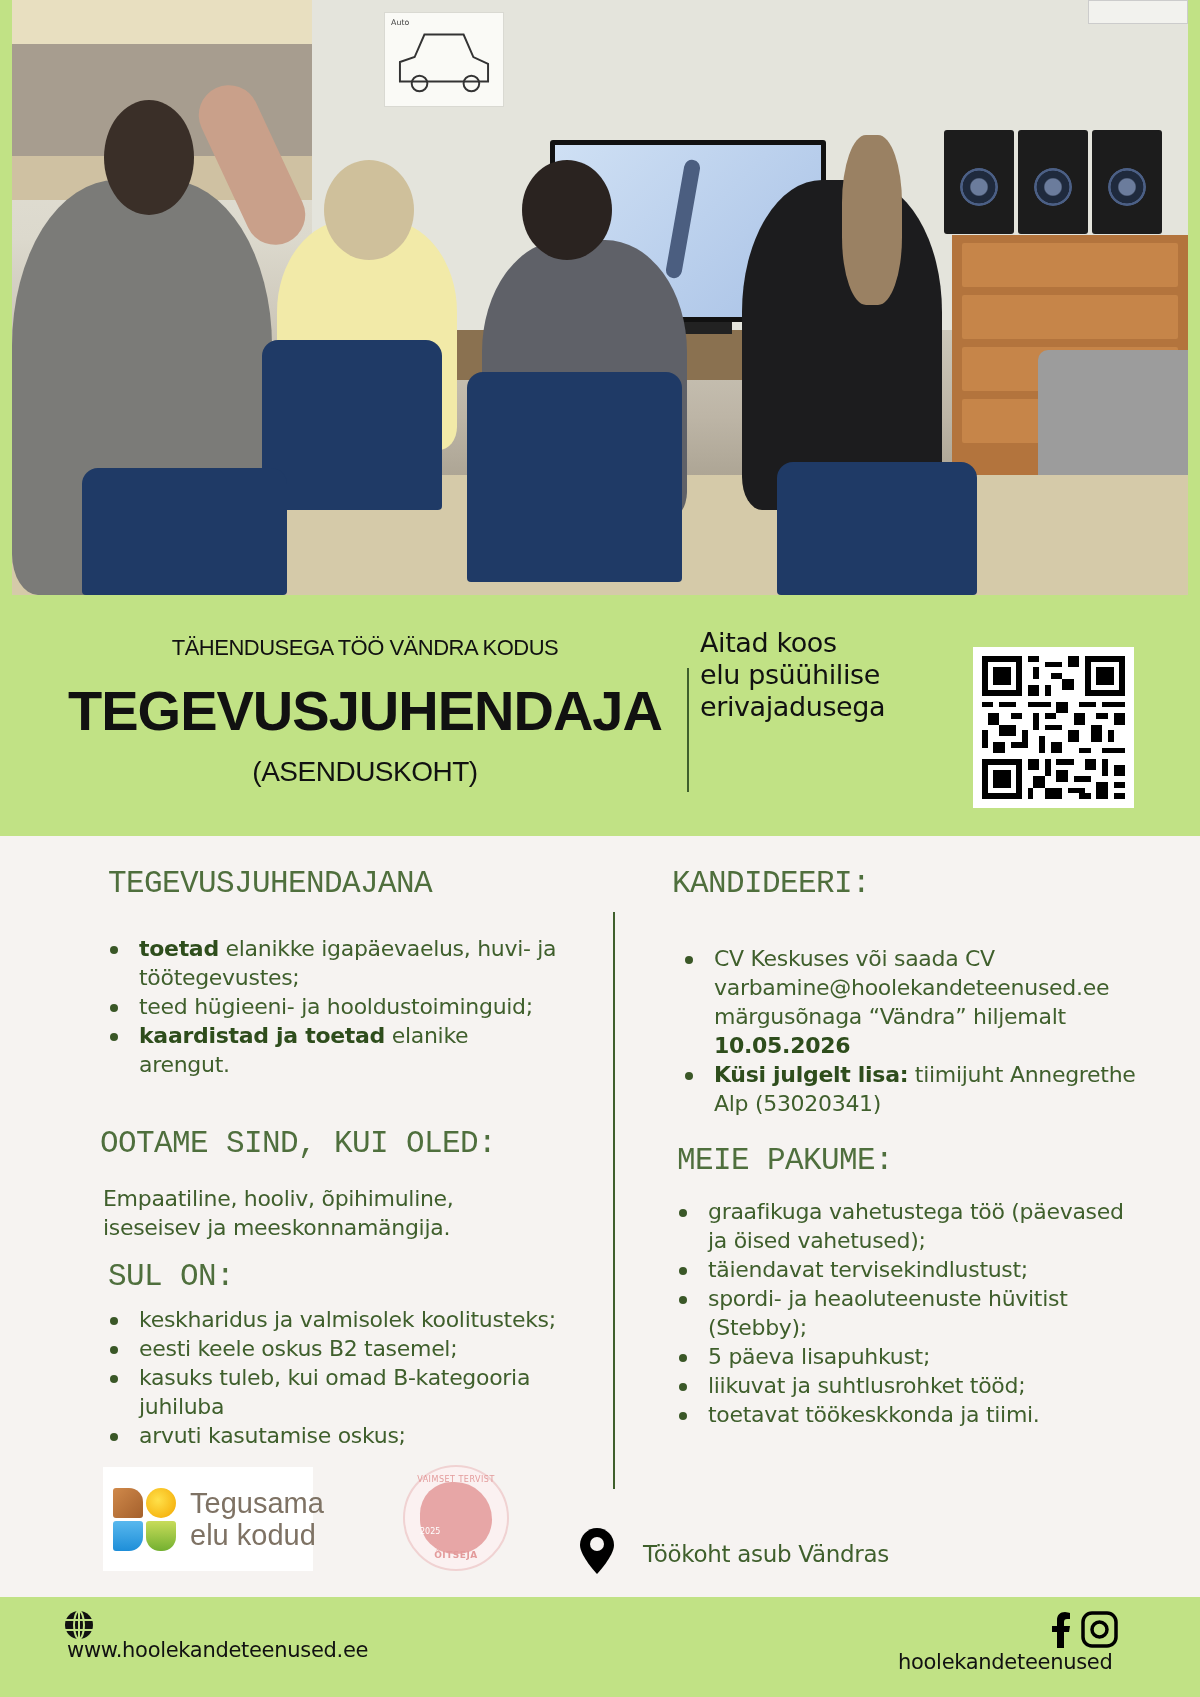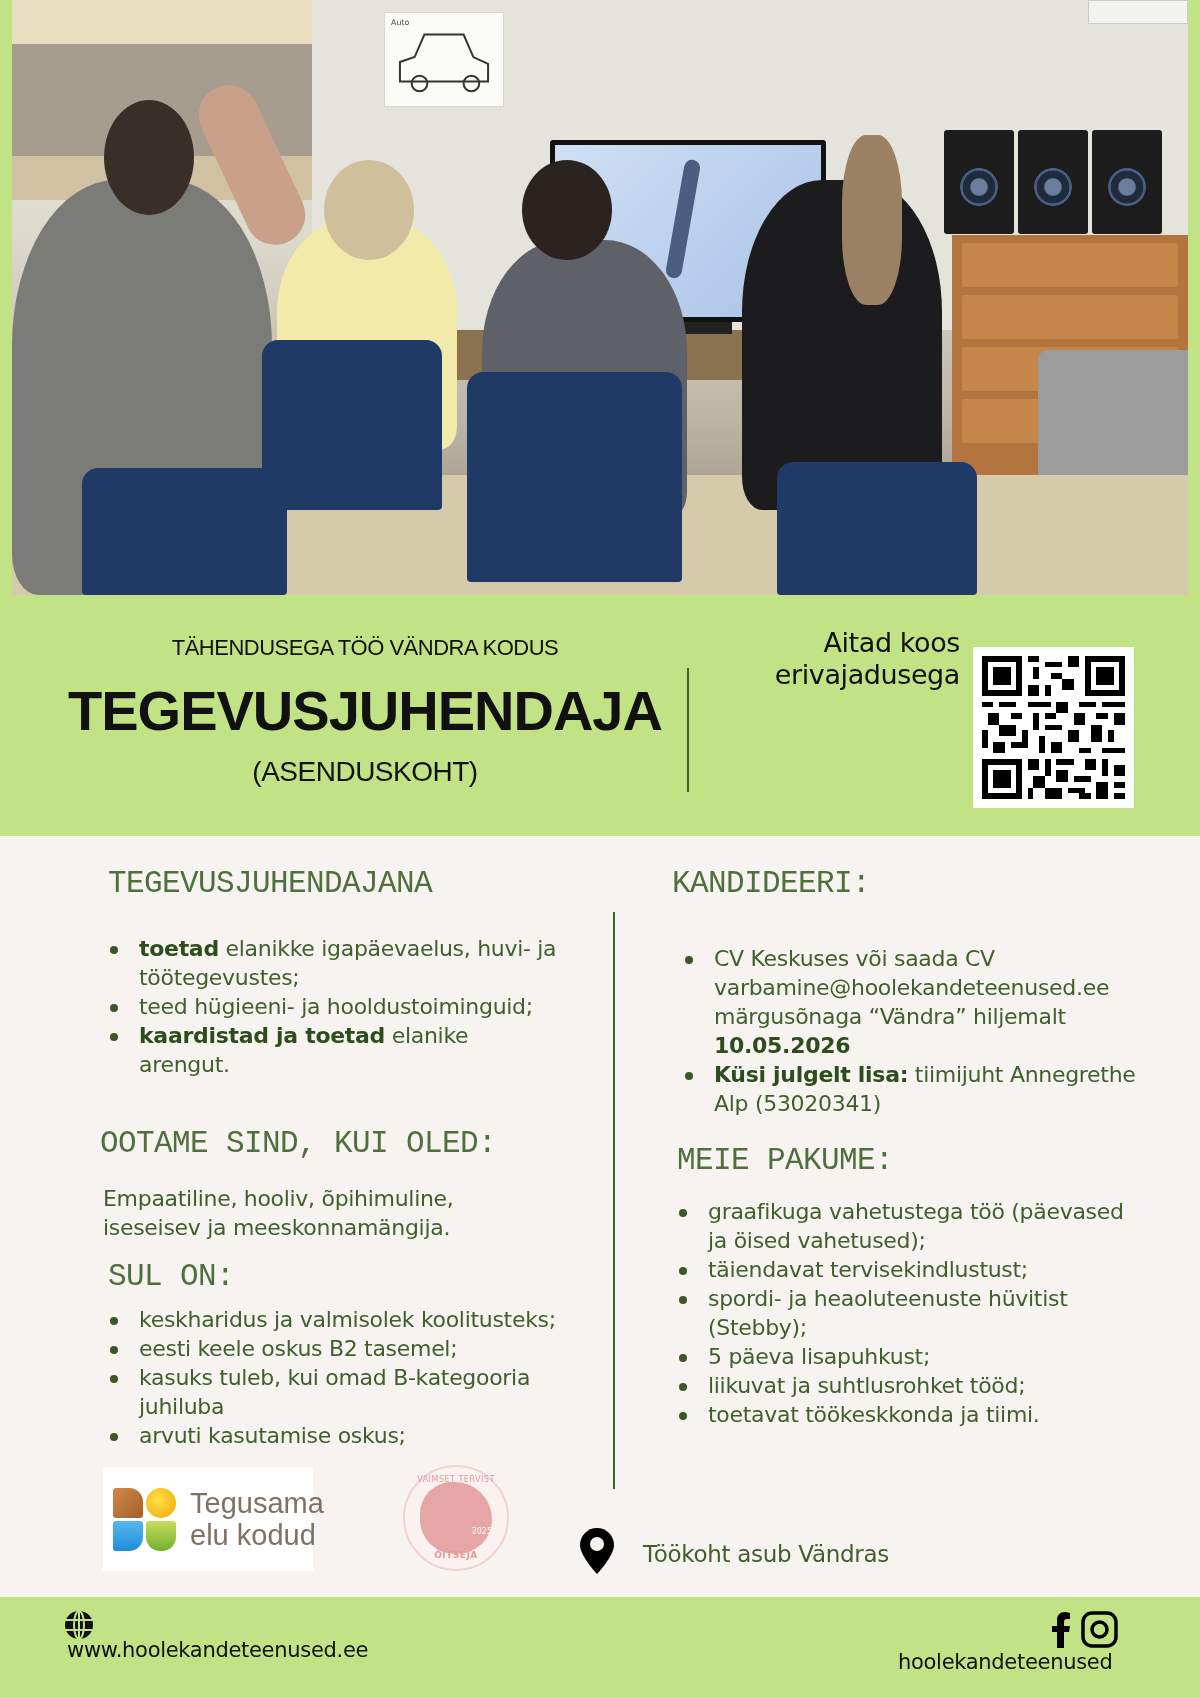--- a/index.html
+++ b/index.html
@@ -59,21 +59,21 @@
 
   
   .band { position: absolute; left: 0; top: 595px; width: 1200px; height: 241px; }
   .kicker { position: absolute; left: 60px; top: 635px; width: 610px; text-align: center;
     font-family: "Liberation Sans", sans-serif; font-size: 22px; color: #111; letter-spacing: -0.5px; }
   .job-title { position: absolute; left: 40px; top: 678px; width: 650px; text-align: center;
     font-family: "Liberation Sans", sans-serif; font-weight: bold; font-size: 56px; color: #111; letter-spacing: -1px; }
   .subtitle { position: absolute; left: 60px; top: 756px; width: 610px; text-align: center;
     font-family: "Liberation Sans", sans-serif; font-size: 28px; color: #111; letter-spacing: -0.5px; }
   .band-divider { position: absolute; left: 687px; top: 668px; width: 2px; height: 124px; background: #3f5f2c; }
-  .tagline { position: absolute; left: 700px; top: 627px; width: 260px; text-align: right;
+  .tagline { position: absolute; left: 700px; top: 627px; width: 260px; text-align: left;
     font-family: "DejaVu Sans", sans-serif; font-size: 27px; line-height: 32px; color: #111; letter-spacing: -0.4px; }
   .qr { position: absolute; left: 973px; top: 647px; width: 161px; height: 161px; background: #fff; padding: 9px; }
   .qr svg { width: 100%; height: 100%; display: block; }
 
   
   .h2 { position: absolute; font-family: Liberation Mono, monospace; font-size: 31px; color: #4f6f3d; letter-spacing: -0.6px; }
   .list { position: absolute; list-style: none; font-size: 22px; line-height: 29px; color: #3f5f2c; letter-spacing: -0.3px; }
   .list li { position: relative; padding-left: 35px; }
   .list li::before { content: ""; position: absolute; left: 6px; top: 12px; width: 8px; height: 8px; border-radius: 50%; background: #3a5727; }
   .list b { color: #2e4d1c; }
@@ -84,21 +84,21 @@
     display: flex; align-items: center; padding-left: 10px; gap: 14px; }
   .logo-mark { display: grid; grid-template-columns: 30px 30px; grid-template-rows: 30px 30px; gap: 3px; }
   .logo-mark span { display: block; }
   .lm-wood { background: linear-gradient(135deg,#d0894a,#a4602c); border-radius: 3px 14px 3px 3px; }
   .lm-sun { background: radial-gradient(circle at 40% 40%,#ffe14a,#f3a600); border-radius: 50%; }
   .lm-sky { background: linear-gradient(180deg,#58b8ee,#1e8ed8); border-radius: 3px 3px 14px 3px; }
   .lm-grass { background: linear-gradient(180deg,#c8dc5a,#73b030); border-radius: 3px 3px 14px 14px; }
   .logo-text { font-family: "Liberation Sans", sans-serif; font-size: 29px; line-height: 32px; color: #7e7264; }
   .badge { position: absolute; left: 403px; top: 1465px; width: 106px; height: 106px; border-radius: 50%;
     border: 2px solid #f0d2d2; background: #fbf1f1; display: flex; align-items: center; justify-content: center; }
-  .badge .inner { width: 72px; height: 72px; border-radius: 46% 54% 50% 50%; background: #e7a6a6; display: flex; align-items: flex-end; justify-content: center; flex-direction: column; color: #fff; }
+  .badge .inner { width: 72px; height: 72px; border-radius: 46% 54% 50% 50%; background: #e7a6a6; display: flex; align-items: flex-start; justify-content: center; flex-direction: column; color: #fff; }
   .badge .top { position: absolute; top: 8px; font-size: 8px; color: #e39b9b; letter-spacing: 0.5px; }
   .badge .bottom { position: absolute; bottom: 9px; font-size: 9px; color: #e39b9b; font-weight: bold; letter-spacing: 0.5px; }
   .badge .year { font-size: 8px; margin-top: 26px; }
   .pin { position: absolute; left: 580px; top: 1528px; width: 34px; height: 46px; }
   .location { position: absolute; left: 643px; top: 1541px; font-size: 23px; color: #3f5f2c; letter-spacing: -0.3px; }
 
   
   .footer { position: absolute; left: 0; top: 1597px; width: 1200px; height: 100px; background: #c1e285; }
   .globe { position: absolute; left: 63px; top: 1609px; width: 32px; height: 32px; }
   .site { position: absolute; left: 67px; top: 1638px; font-size: 21px; color: #111; font-family: "DejaVu Sans", sans-serif; letter-spacing: -0.3px; }
@@ -158,20 +158,21 @@
   <div class="chair c4"></div>
 </div>
 
 <div class="band"></div>
 <div class="kicker">TÄHENDUSEGA TÖÖ VÄNDRA KODUS</div>
 <div class="job-title">TEGEVUSJUHENDAJA</div>
 <div class="subtitle">(ASENDUSKOHT)</div>
 <div class="band-divider"></div>
 <div class="tagline">
   <div>Aitad koos</div>
+  <div>elu psüühilise</div>
   <div>erivajadusega</div>
 </div>
 <div class="qr">
   <svg viewBox="0 0 25 25" shape-rendering="crispEdges">
     <rect width="25" height="25" fill="#fff"></rect>
     <g fill="#000">
       <path d="M0 0h7v7h-7z M18 0h7v7h-7z M0 18h7v7h-7z"></path>
     </g>
     <g fill="#fff">
         <path d="M1 1h5v5h-5z M19 1h5v5h-5z M1 19h5v5h-5z"></path>

